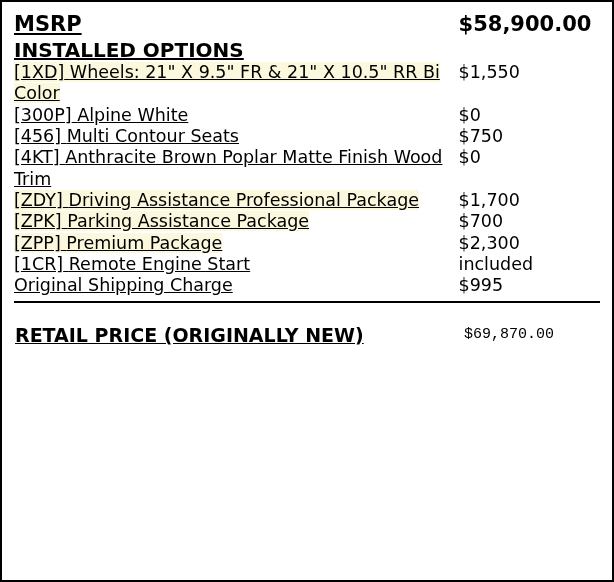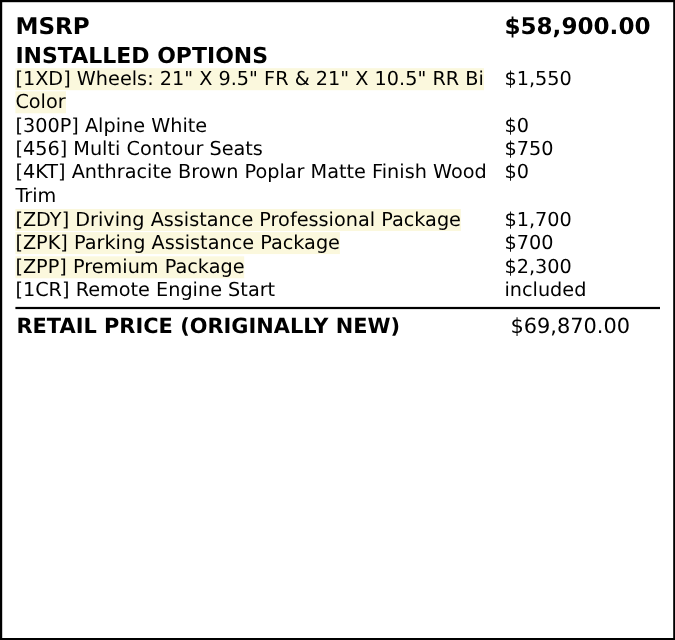--- a/index.html
+++ b/index.html
@@ -28,20 +28,21 @@
     table-layout: fixed;
   }
   table.options td {
     vertical-align: top;
     padding: 0;
     line-height: 1.22;
   }
   td.label-col {
     width: 440px;
     padding-right: 8px;
+    text-decoration: underline;
   }
   td.price-col {
     width: 140px;
   }
   .row-msrp td {
     font-size: 21px;
     font-weight: bold;
     padding-bottom: 2px;
   }
   .row-heading td {
@@ -59,26 +60,27 @@
   .row-item .label-col span.plain {
     background: transparent;
   }
   .total-sep {
     border-top: 2px solid #000000;
     margin-top: 4px;
   }
   .row-total td {
     font-size: 19px;
     font-weight: bold;
-    padding-top: 5px;
+    padding-top: 21px;
     margin-left: 40px;
   }
   .row-total .price-col {
     font-weight: normal;
-    font-size: 19px;
+    font-size: 15px;
+    font-family: Liberation Mono, monospace;
   }
   .totals-table {
     width: 100%;
     border-collapse: collapse;
     table-layout: fixed;
   }
 </style>
 </head>
 <body>
 
@@ -130,20 +132,24 @@
         <td class="price-col">$2,300</td>
       </tr>
 
       <tr class="row-item">
         <td class="label-col"><span class="plain"><span>[1CR]</span> <span>Remote Engine Start</span></span></td>
         <td class="price-col">included</td>
       </tr>
 
 
 
+      <tr class="row-item">
+        <td class="label-col"><span class="plain"><span>Original Shipping Charge</span></span></td>
+        <td class="price-col">$995</td>
+      </tr>
     </tbody>
   </table>
 
   <div class="total-sep"></div>
 
   <table class="totals-table">
     <tbody>
       <tr class="row-total">
         <td class="label-col">RETAIL PRICE (ORIGINALLY NEW)</td>
         <td class="price-col">$69,870.00</td>

